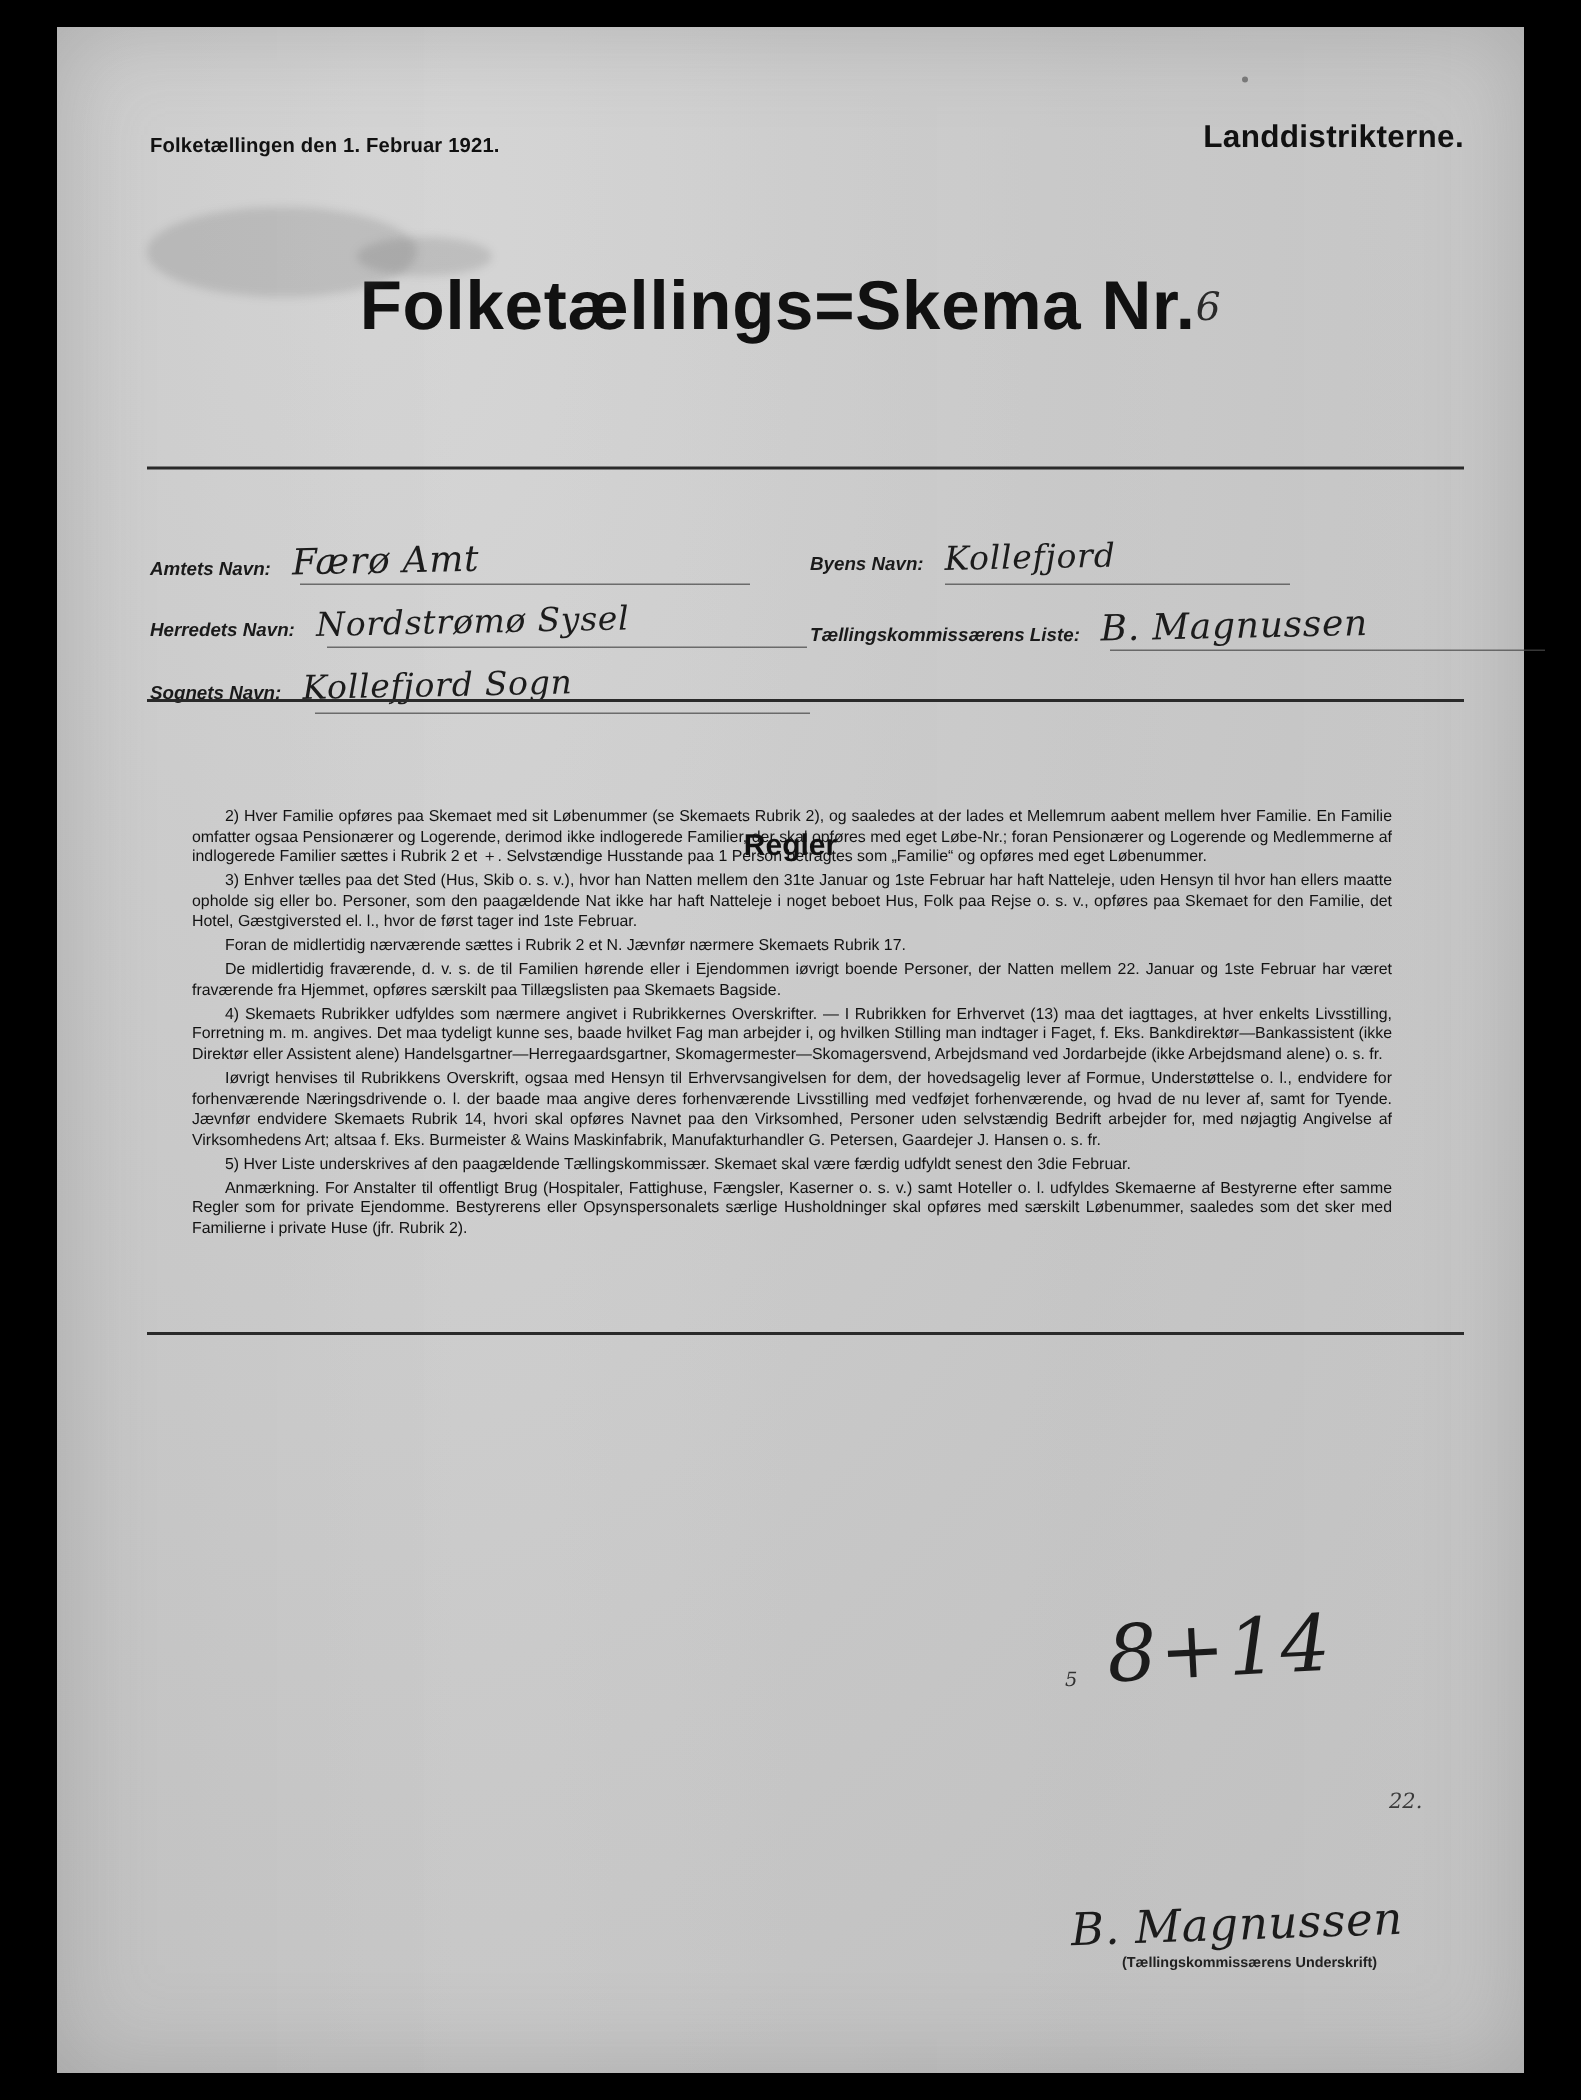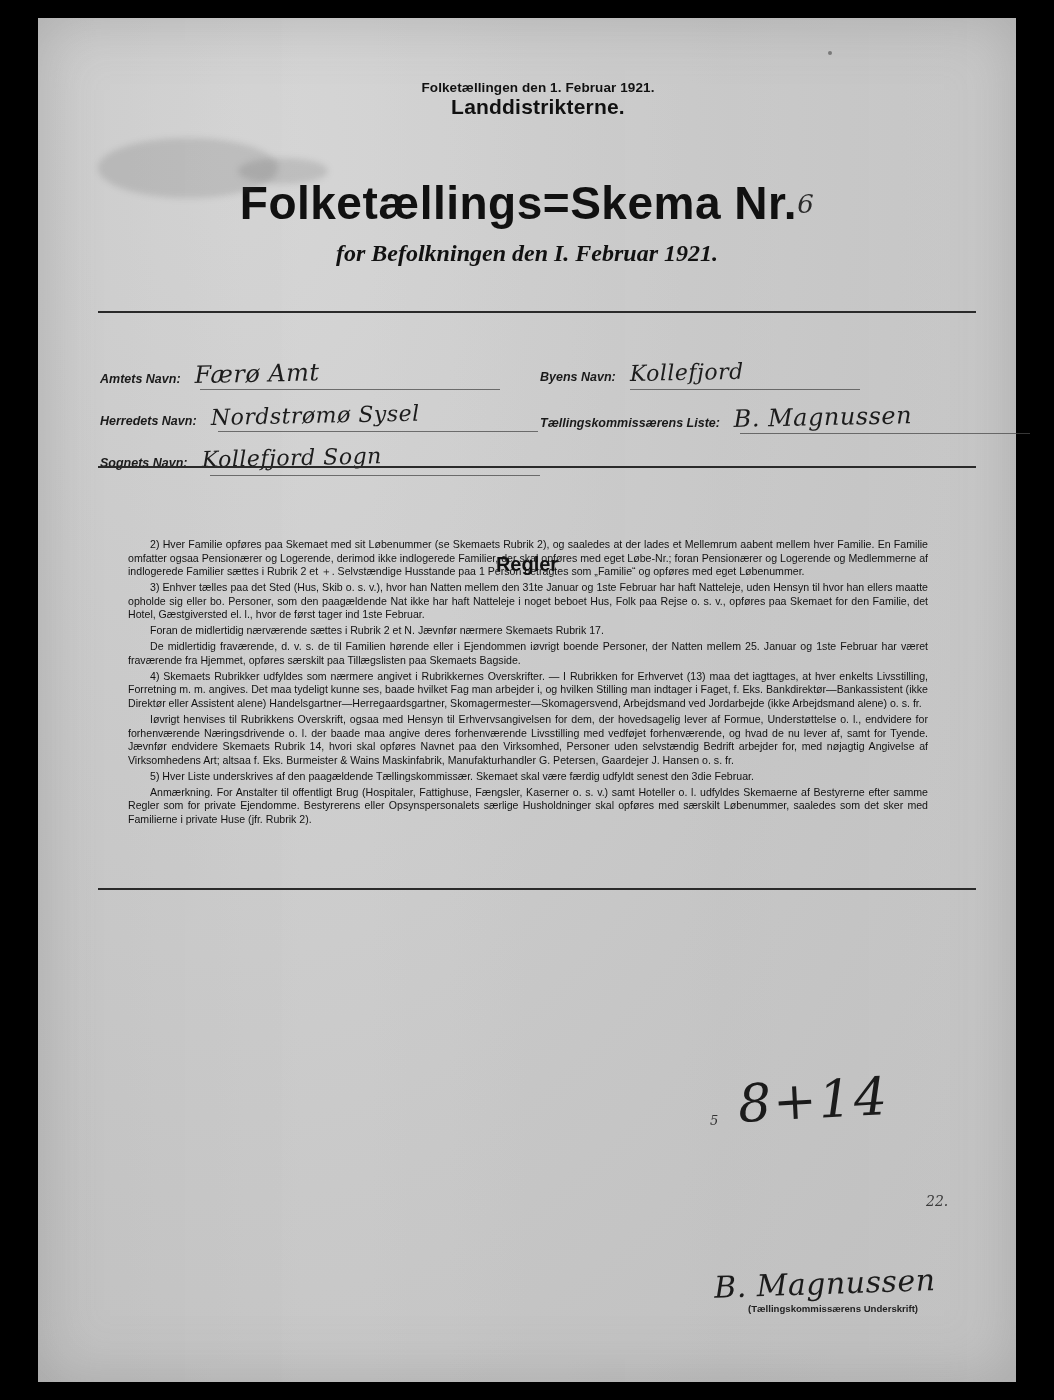--- a/index.html
+++ b/index.html
@@ -40,22 +40,21 @@
   }
 
   
   .hdr {
     position: absolute;
     top: 62px;
     left: 62px;
     right: 40px;
     display: flex;
     justify-content: space-between;
-    align-items: center;
-    flex-direction: column;
+    align-items: flex-end;
   }
   .hdr-left {
     font-size: 13.5px;
     font-weight: bold;
     letter-spacing: .1px;
   }
   .hdr-right {
     font-size: 21px;
     font-weight: bold;
     letter-spacing: .2px;
@@ -237,21 +236,20 @@
   <div class="paper">
 
     <div class="hdr">
       <div class="hdr-left">Folketællingen den 1. Februar 1921.</div>
       <div class="hdr-right">Landdistrikterne.</div>
     </div>
 
     <div class="title">
       <span class="nr">Folketællings=Skema Nr.</span><span class="hand-nr">6</span>
     </div>
-    <div class="subtitle">for Befolkningen den I. Februar 1921.</div>
 
     <div class="rule r1"></div>
 
     <div class="fields">
       <div class="frow" style="left:0; top:38px;">
         <span class="flabel">Amtets Navn:</span>
         <span class="fvalue big">Færø Amt</span>
       </div>
       <div class="underline" style="left:100px; top:66px; width:300px;"></div>
 
@@ -281,21 +279,21 @@
     </div>
 
     <div class="rule r2"></div>
 
     <div class="regler-head">Regler</div>
 
     <div class="regler">
       <p class="ind">2) Hver Familie opføres paa Skemaet med sit Løbenummer (se Skemaets Rubrik 2), og saaledes at der lades et Mellemrum aabent mellem hver Familie. En Familie omfatter ogsaa Pensionærer og Logerende, derimod ikke indlogerede Familier, der skal opføres med eget Løbe-Nr.; foran Pensionærer og Logerende og Medlemmerne af indlogerede Familier sættes i Rubrik 2 et ＋. Selvstændige Husstande paa 1 Person betragtes som „Familie“ og opføres med eget Løbenummer.</p>
       <p class="ind">3) Enhver tælles paa det Sted (Hus, Skib o. s. v.), hvor han Natten mellem den 31te Januar og 1ste Februar har haft Natteleje, uden Hensyn til hvor han ellers maatte opholde sig eller bo. Personer, som den paagældende Nat ikke har haft Natteleje i noget beboet Hus, Folk paa Rejse o. s. v., opføres paa Skemaet for den Familie, det Hotel, Gæstgiversted el. l., hvor de først tager ind 1ste Februar.</p>
       <p class="ind">Foran de midlertidig nærværende sættes i Rubrik 2 et N. Jævnfør nærmere Skemaets Rubrik 17.</p>
-      <p class="ind">De midlertidig fraværende, d. v. s. de til Familien hørende eller i Ejendommen iøvrigt boende Personer, der Natten mellem 25. Januar og 1ste Februar har været fraværende fra Hjemmet, opføres særskilt paa Tillægslisten paa Skemaets Bagside.</p>
+      <p class="ind">De midlertidig fraværende, d. v. s. de til Familien hørende eller i Ejendommen iøvrigt boende Personer, der Natten mellem 22. Januar og 1ste Februar har været fraværende fra Hjemmet, opføres særskilt paa Tillægslisten paa Skemaets Bagside.</p>
       <p class="ind">4) Skemaets Rubrikker udfyldes som nærmere angivet i Rubrikkernes Overskrifter. — I Rubrikken for Erhvervet (13) maa det iagttages, at hver enkelts Livsstilling, Forretning m. m. angives. Det maa tydeligt kunne ses, baade hvilket Fag man arbejder i, og hvilken Stilling man indtager i Faget, f. Eks. Bankdirektør—Bankassistent (ikke Direktør eller Assistent alene) Handelsgartner—Herregaardsgartner, Skomagermester—Skomagersvend, Arbejdsmand ved Jordarbejde (ikke Arbejdsmand alene) o. s. fr.</p>
       <p class="ind">Iøvrigt henvises til Rubrikkens Overskrift, ogsaa med Hensyn til Erhvervsangivelsen for dem, der hovedsagelig lever af Formue, Understøttelse o. l., endvidere for forhenværende Næringsdrivende o. l. der baade maa angive deres forhenværende Livsstilling med vedføjet forhenværende, og hvad de nu lever af, samt for Tyende. Jævnfør endvidere Skemaets Rubrik 14, hvori skal opføres Navnet paa den Virksomhed, Personer uden selvstændig Bedrift arbejder for, med nøjagtig Angivelse af Virksomhedens Art; altsaa f. Eks. Burmeister &amp; Wains Maskinfabrik, Manufakturhandler G. Petersen, Gaardejer J. Hansen o. s. fr.</p>
       <p class="ind">5) Hver Liste underskrives af den paagældende Tællingskommissær. Skemaet skal være færdig udfyldt senest den 3die Februar.</p>
       <p class="ind">Anmærkning. For Anstalter til offentligt Brug (Hospitaler, Fattighuse, Fængsler, Kaserner o. s. v.) samt Hoteller o. l. udfyldes Skemaerne af Bestyrerne efter samme Regler som for private Ejendomme. Bestyrerens eller Opsynspersonalets særlige Husholdninger skal opføres med særskilt Løbenummer, saaledes som det sker med Familierne i private Huse (jfr. Rubrik 2).</p>
     </div>
 
     <div class="rule r3"></div>
 
     <div class="hand-small">5</div>
     <div class="hand-sum">8+14</div>

